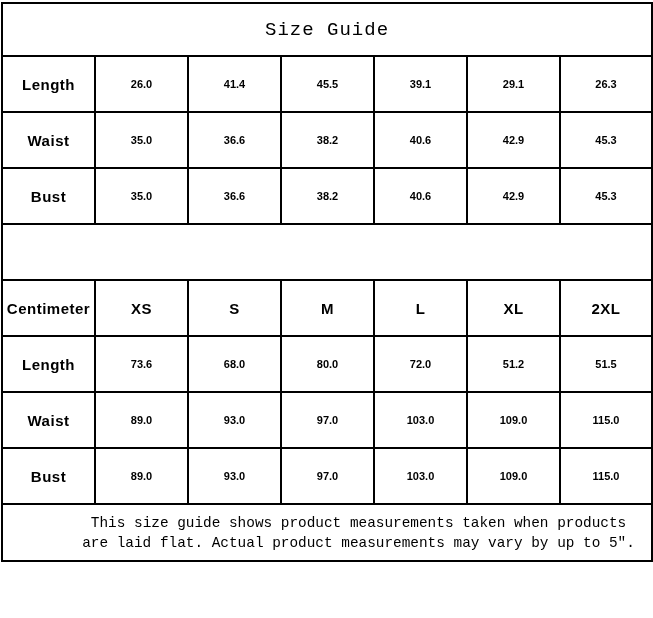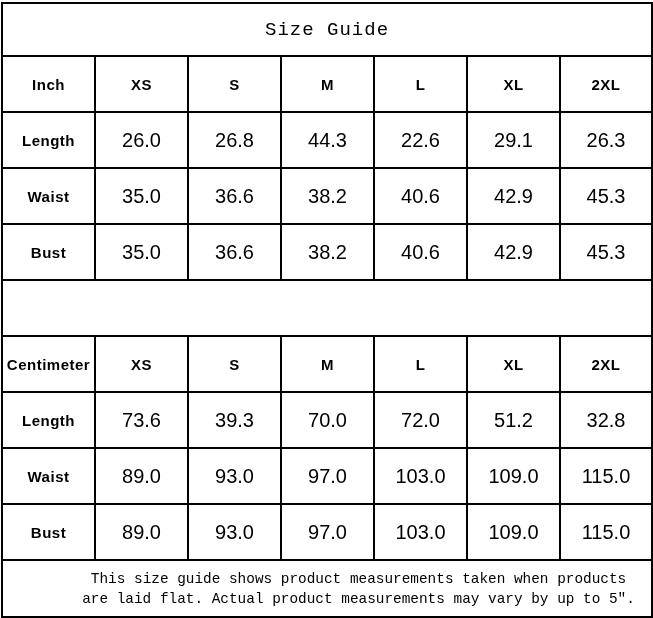--- a/index.html
+++ b/index.html
@@ -39,22 +39,22 @@
     letter-spacing: 0.5px;
   }
   td.label-cell {
     height: 52px;
     font-weight: bold;
     font-size: 15px;
     letter-spacing: 0.5px;
   }
   td.value-cell {
     height: 52px;
-    font-weight: normal;
-    font-size: 20px;
+    font-weight: bold;
+    font-size: 11px;
   }
   td.spacer-cell {
     height: 52px;
   }
   td.note-cell {
     height: 53px;
     font-family: "Liberation Mono", monospace;
     font-size: 14.4px;
     line-height: 20px;
     text-align: left;
@@ -73,36 +73,27 @@
       <col style="width:93px">
       <col style="width:93px">
     <col style="width:92px">
   </colgroup>
 
   <tbody>
       <tr>
     <td class="title-cell" colspan="7">Size Guide</td>
   </tr>
 
-  <tr>
-    <td class="header-cell">Inch</td>
-    <td class="header-cell">XS</td>
-    <td class="header-cell">S</td>
-    <td class="header-cell">M</td>
-    <td class="header-cell">L</td>
-    <td class="header-cell">XL</td>
-    <td class="header-cell">2XL</td>
-  </tr>
 
   <tr>
     <td class="label-cell">Length</td>
     <td class="value-cell">26.0</td>
-    <td class="value-cell">26.8</td>
-    <td class="value-cell">44.3</td>
-    <td class="value-cell">22.6</td>
+    <td class="value-cell">41.4</td>
+    <td class="value-cell">45.5</td>
+    <td class="value-cell">39.1</td>
     <td class="value-cell">29.1</td>
     <td class="value-cell">26.3</td>
   </tr>
 
   <tr>
     <td class="label-cell">Waist</td>
     <td class="value-cell">35.0</td>
     <td class="value-cell">36.6</td>
     <td class="value-cell">38.2</td>
     <td class="value-cell">40.6</td>
@@ -130,25 +121,25 @@
     <td class="header-cell">S</td>
     <td class="header-cell">M</td>
     <td class="header-cell">L</td>
     <td class="header-cell">XL</td>
     <td class="header-cell">2XL</td>
   </tr>
 
   <tr>
     <td class="label-cell">Length</td>
     <td class="value-cell">73.6</td>
-    <td class="value-cell">39.3</td>
-    <td class="value-cell">70.0</td>
+    <td class="value-cell">68.0</td>
+    <td class="value-cell">80.0</td>
     <td class="value-cell">72.0</td>
     <td class="value-cell">51.2</td>
-    <td class="value-cell">32.8</td>
+    <td class="value-cell">51.5</td>
   </tr>
 
   <tr>
     <td class="label-cell">Waist</td>
     <td class="value-cell">89.0</td>
     <td class="value-cell">93.0</td>
     <td class="value-cell">97.0</td>
     <td class="value-cell">103.0</td>
     <td class="value-cell">109.0</td>
     <td class="value-cell">115.0</td>

